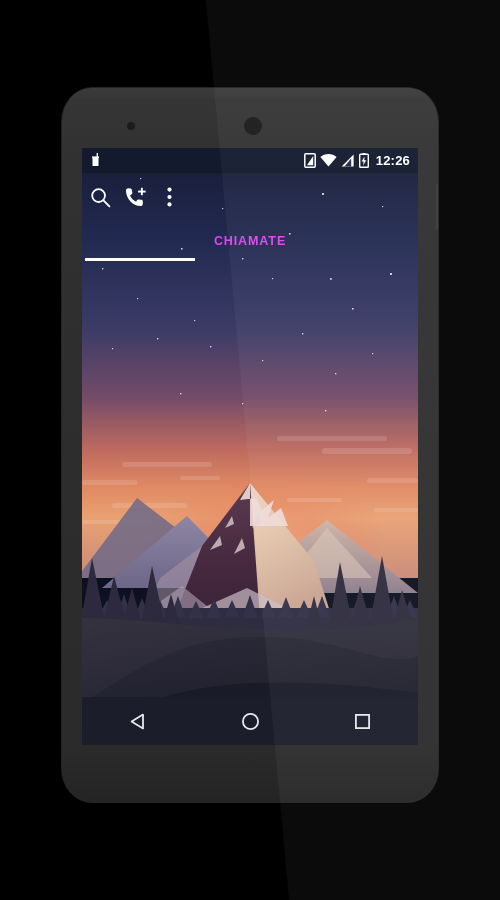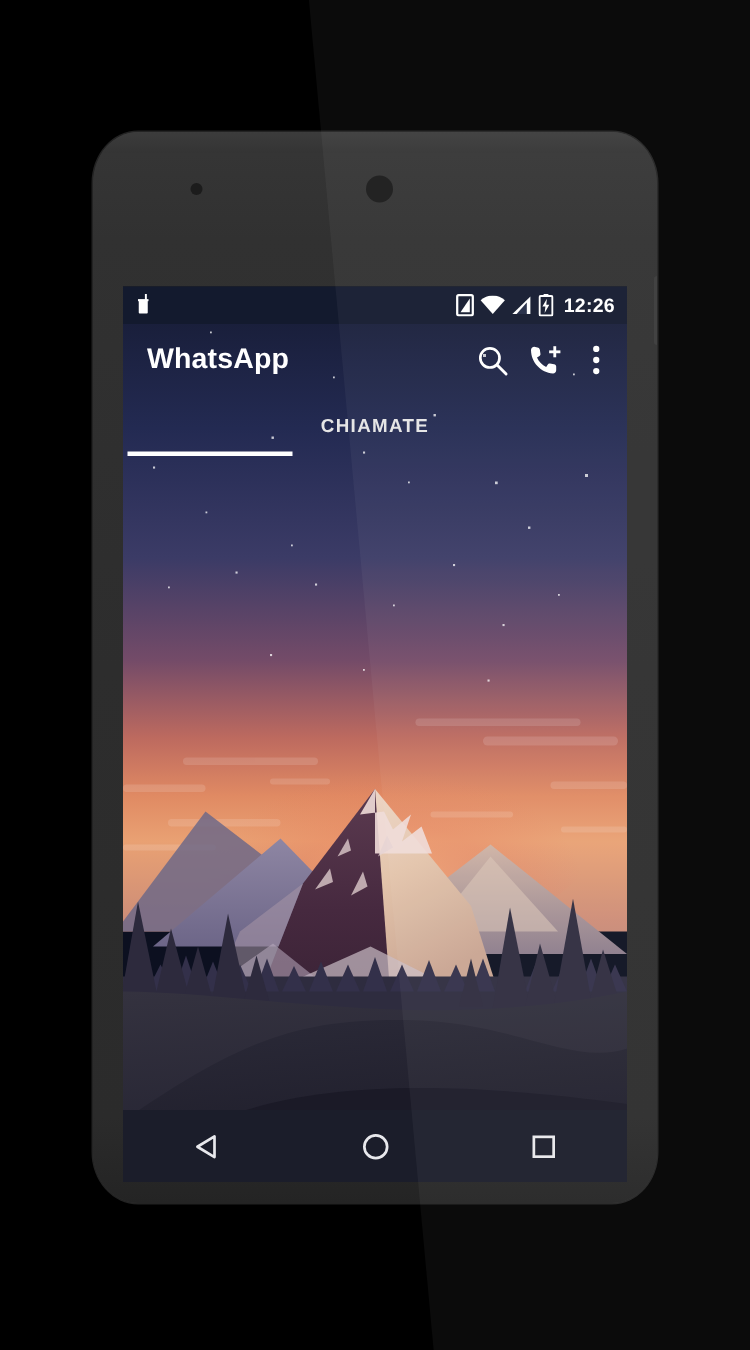--- a/index.html
+++ b/index.html
@@ -84,21 +84,20 @@
   
   #screen {
     position: absolute;
     left: 20px;
     top: 60px;
     width: 336px;
     height: 597px;
     background: #0c1020;
     overflow: hidden;
     z-index: 10;
-    margin-top: 43px;
   }
 
   
   #status-bar {
     position: absolute;
     left: 0; top: 0;
     width: 100%;
     height: 25px;
     background: #131a2e;
     display: flex;
@@ -167,21 +166,21 @@
     flex: 1;
     display: flex;
     align-items: center;
     justify-content: center;
     font-size: 12.5px;
     font-weight: bold;
     letter-spacing: 0.9px;
     color: rgba(255,255,255,0.52);
     position: relative;
   }
-  .tab.active { color: #e5e5e5; }
+  .tab.active { color: #d946ef; }
   #tab-indicator {
     position: absolute;
     left: 3px;
     bottom: 0;
     width: 110px;
     height: 3px;
     background: #ffffff;
     z-index: 13;
   }
 
@@ -411,21 +410,20 @@
         <svg class="sbicon" width="10" height="15" viewBox="0 0 10 15">
           <rect x="3.4" y="0" width="3.2" height="1.5" fill="#ffffff"></rect>
           <rect x="0.7" y="1.3" width="8.6" height="13" rx="0.8" fill="none" stroke="#ffffff" stroke-width="1.4"></rect>
           <polygon points="5.6,3.2 2.6,8.4 4.6,8.4 4.1,12.6 7.2,7.2 5.2,7.2" fill="#ffffff"></polygon>
         </svg>
         <span id="status-clock">12:26</span>
       </div>
     </div>
 
     <div id="app-bar">
-      <div id="app-title">WhatsApp</div>
 
       <div class="appbar-action">
         <svg width="21" height="21" viewBox="0 0 21 21">
           <circle cx="8.6" cy="8.6" r="6.4" fill="none" stroke="#ffffff" stroke-width="1.8"></circle>
           <line x1="13.4" y1="13.4" x2="19.4" y2="19.4" stroke="#ffffff" stroke-width="1.9" stroke-linecap="round"></line>
         </svg>
       </div>
 
       <div class="appbar-action">
         <svg width="23" height="21" viewBox="0 0 23 21">

